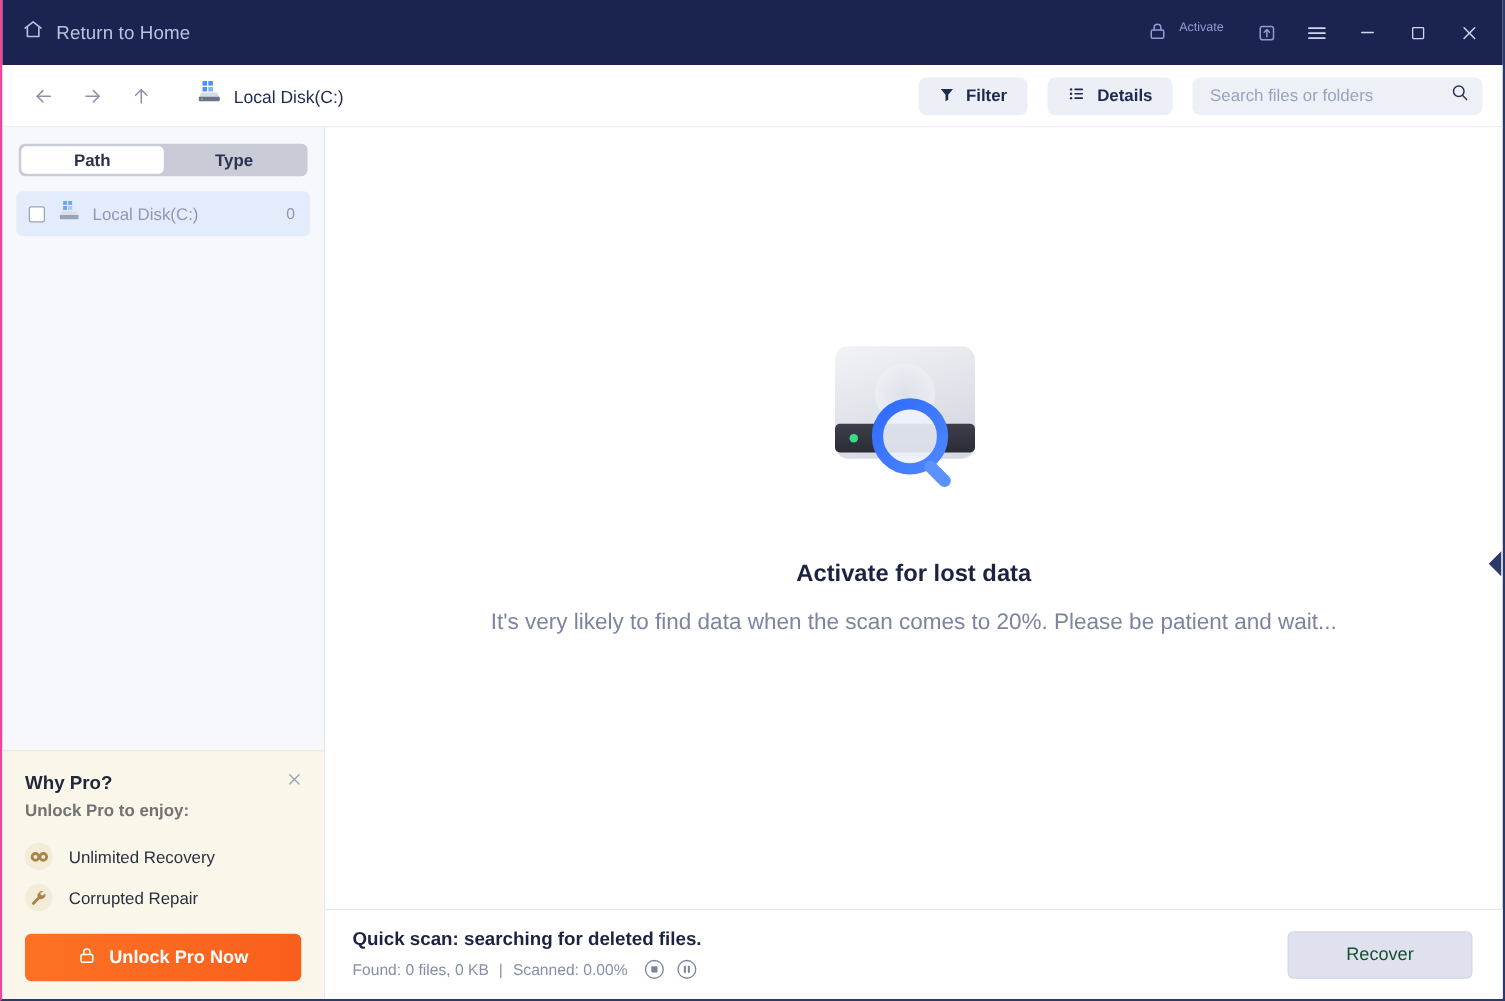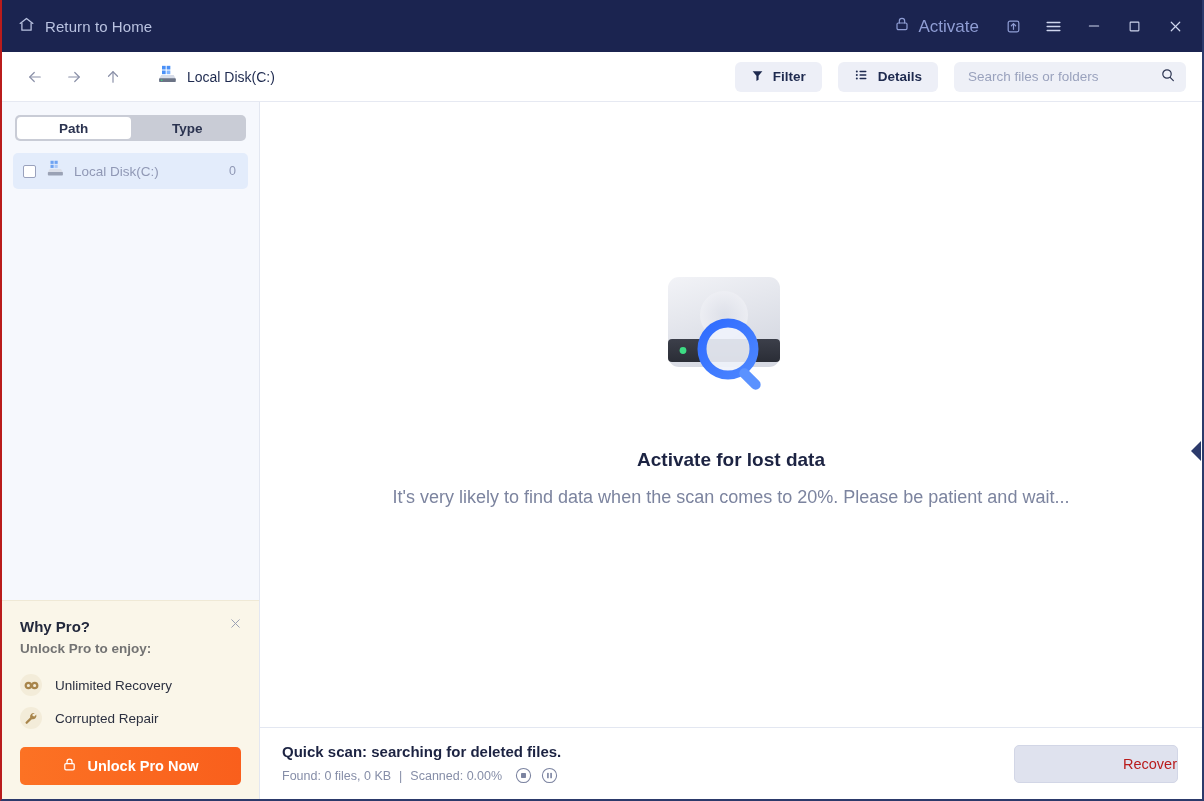--- a/index.html
+++ b/index.html
@@ -5,21 +5,21 @@
   * { box-sizing: border-box; margin: 0; padding: 0; }
   html, body {
     width: 1204px; height: 801px;
     font-family: "Liberation Sans", sans-serif;
     background: #ffffff;
     overflow: hidden;
   }
   .app {
     position: relative;
     width: 1204px; height: 801px;
-    border-left: 2px solid #b91c1c;
+    border-left: 2px solid #ec4899;
     border-right: 2px solid #2c3a6b;
     border-bottom: 2px solid #2c3a6b;
     background: #ffffff;
     display: flex; flex-direction: column;
   }
 
   
   .titlebar {
     height: 52px;
     background: #1b2450;
@@ -32,22 +32,22 @@
     margin-left: 16px;
     cursor: pointer;
   }
   .home-label {
     color: #b9c2e0; font-size: 15px; letter-spacing: .1px;
   }
   .titlebar-right {
     margin-left: auto; display: flex; align-items: center; height: 100%;
   }
   .activate-btn {
-    display: flex; align-items: flex-end; gap: 9px;
-    color: #8f9dd4; font-size: 17px;
+    display: flex; align-items: flex-start; gap: 9px;
+    color: #8f9dd4; font-size: 10px;
     padding: 0 14px; cursor: pointer;
   }
   .tb-icon {
     width: 40px; height: 52px;
     display: flex; align-items: center; justify-content: center;
     cursor: pointer;
   }
   .tb-icon.win { width: 41px; }
 
   
@@ -195,26 +195,25 @@
   .st-left { display: flex; flex-direction: column; gap: 7px; }
   .st-title { font-size: 15px; font-weight: 700; color: #1c2342; }
   .st-meta { display: flex; align-items: center; gap: 8px; }
   .st-meta-text { font-size: 12.5px; color: #868ea8; }
   .st-ctrl {
     width: 18px; height: 18px; cursor: pointer;
     display: flex; align-items: center; justify-content: center;
   }
   .recover-btn {
     margin-left: auto;
-    width: 164px; height: 38px;
+    width: 148px; height: 38px;
     background: #dfe2ee; border: 1px solid #d2d6e6;
-    border-radius: 5px; color: #b91c1c;
+    border-radius: 5px; color: #14532d;
     font-size: 14.5px; font-family: inherit;
     cursor: default;
-    text-align: right;
   }
 </style>
 </head>
 <body>
 
 <div class="app">
 
   <div class="titlebar">
     <div class="home-btn">
       <span>

